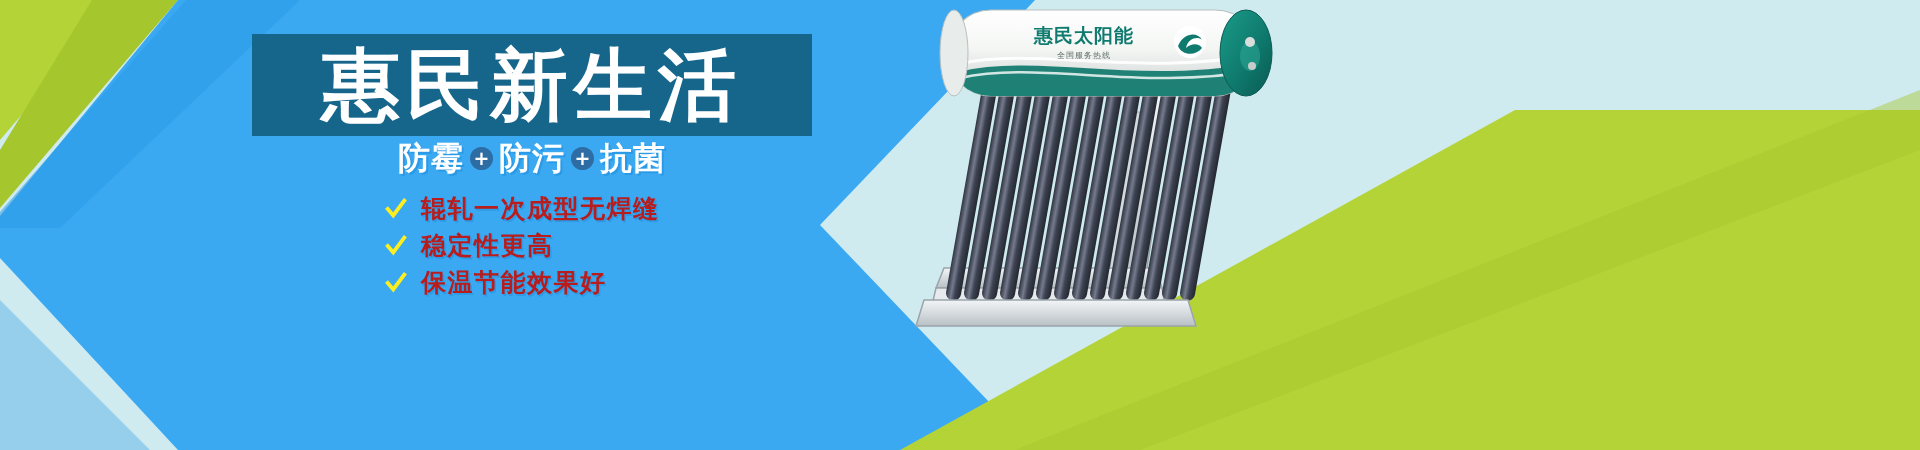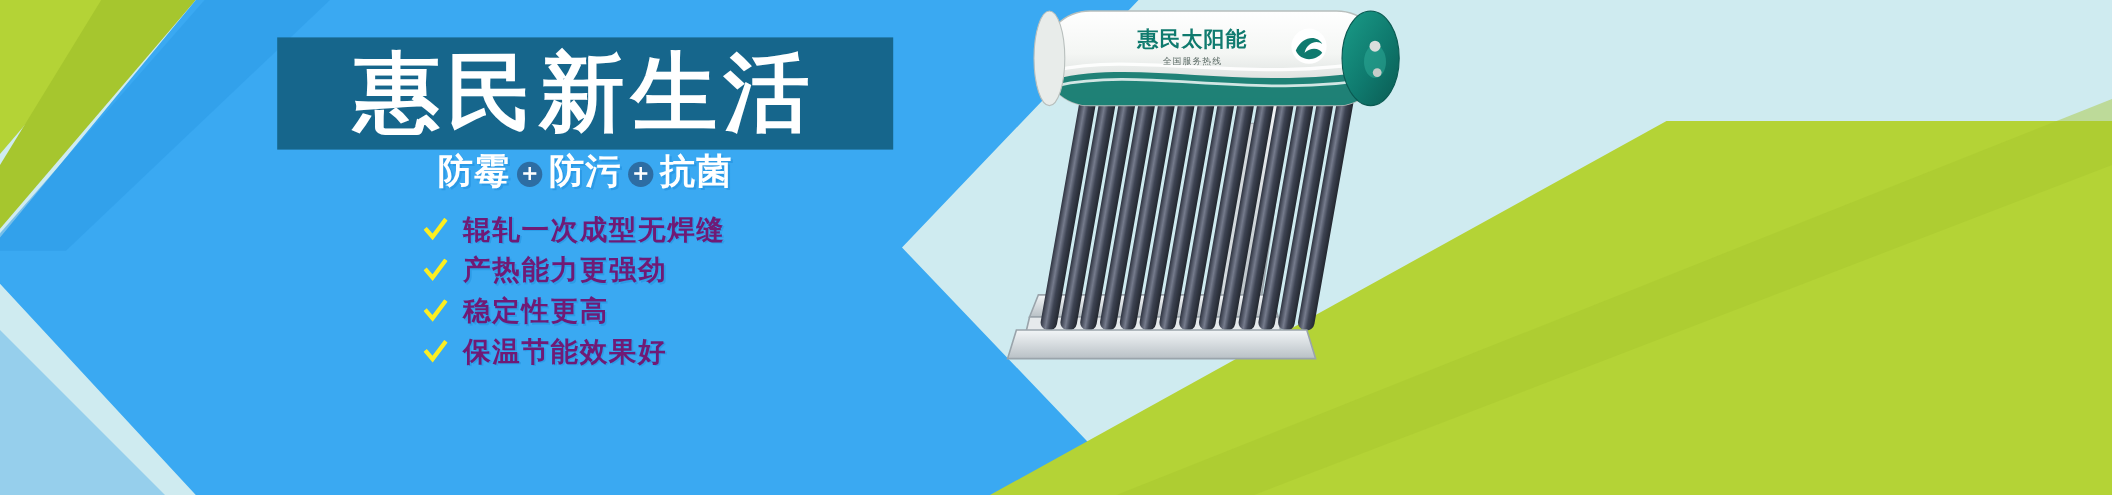--- a/index.html
+++ b/index.html
@@ -28,42 +28,42 @@
 
   
   .subtitle{
     position:absolute;left:252px;top:142px;width:560px;
     display:flex;align-items:center;justify-content:center;gap:6px;
     white-space:nowrap;
   }
   .sub-word{
     color:#ffffff;font-size:32px;font-weight:bold;line-height:1;
     letter-spacing:1px;
-    font-family:Liberation Mono, monospace;
+    font-family:Liberation Serif, serif;
     text-shadow:2px 2px 0 #2b9ae6;
   }
   .plus-badge{
     width:23px;height:23px;border-radius:50%;
     background:#2d6da3;color:#ffffff;
     display:inline-flex;align-items:center;justify-content:center;
     font-size:19px;font-weight:bold;line-height:1;
     font-family:"DejaVu Sans","Liberation Sans",sans-serif;
   }
 
   
   .bullets{
     position:absolute;left:385px;top:192px;
     display:flex;flex-direction:column;gap:4px;
   }
   .bullet-row{display:flex;align-items:center;gap:14px;height:33px;}
   .check-icon{
     width:22px;height:22px;flex:0 0 22px;display:block;
   }
   .bullet-text{
-    color:#701a75;font-size:25px;font-weight:bold;line-height:1;
+    color:#b91c1c;font-size:25px;font-weight:bold;line-height:1;
     letter-spacing:1.5px;white-space:nowrap;
     font-family:"DejaVu Sans","Liberation Sans",sans-serif;
     text-shadow:1.5px 1.5px 0 rgba(43,154,230,.9);
   }
 
   
   .product{position:absolute;left:888px;top:0;width:520px;height:380px;}
   .product-svg{display:block;width:520px;height:380px;}
 </style>
 </head>
@@ -105,26 +105,20 @@
   <div class="bullets">
 
     <div class="bullet-row">
       <svg class="check-icon" viewBox="0 0 24 24">
         <path d="M3 12 L9 19 L21 3" fill="none" stroke="#fcee21" stroke-width="4.2" stroke-linecap="square" stroke-linejoin="miter"></path>
       </svg>
       <span class="bullet-text">辊轧一次成型无焊缝</span>
     </div>
 
 
-    <div class="bullet-row">
-      <svg class="check-icon" viewBox="0 0 24 24">
-        <path d="M3 12 L9 19 L21 3" fill="none" stroke="#fcee21" stroke-width="4.2" stroke-linecap="square" stroke-linejoin="miter"></path>
-      </svg>
-      <span class="bullet-text">产热能力更强劲</span>
-    </div>
 
     <div class="bullet-row">
       <svg class="check-icon" viewBox="0 0 24 24">
         <path d="M3 12 L9 19 L21 3" fill="none" stroke="#fcee21" stroke-width="4.2" stroke-linecap="square" stroke-linejoin="miter"></path>
       </svg>
       <span class="bullet-text">稳定性更高</span>
     </div>
 
     <div class="bullet-row">
       <svg class="check-icon" viewBox="0 0 24 24">

